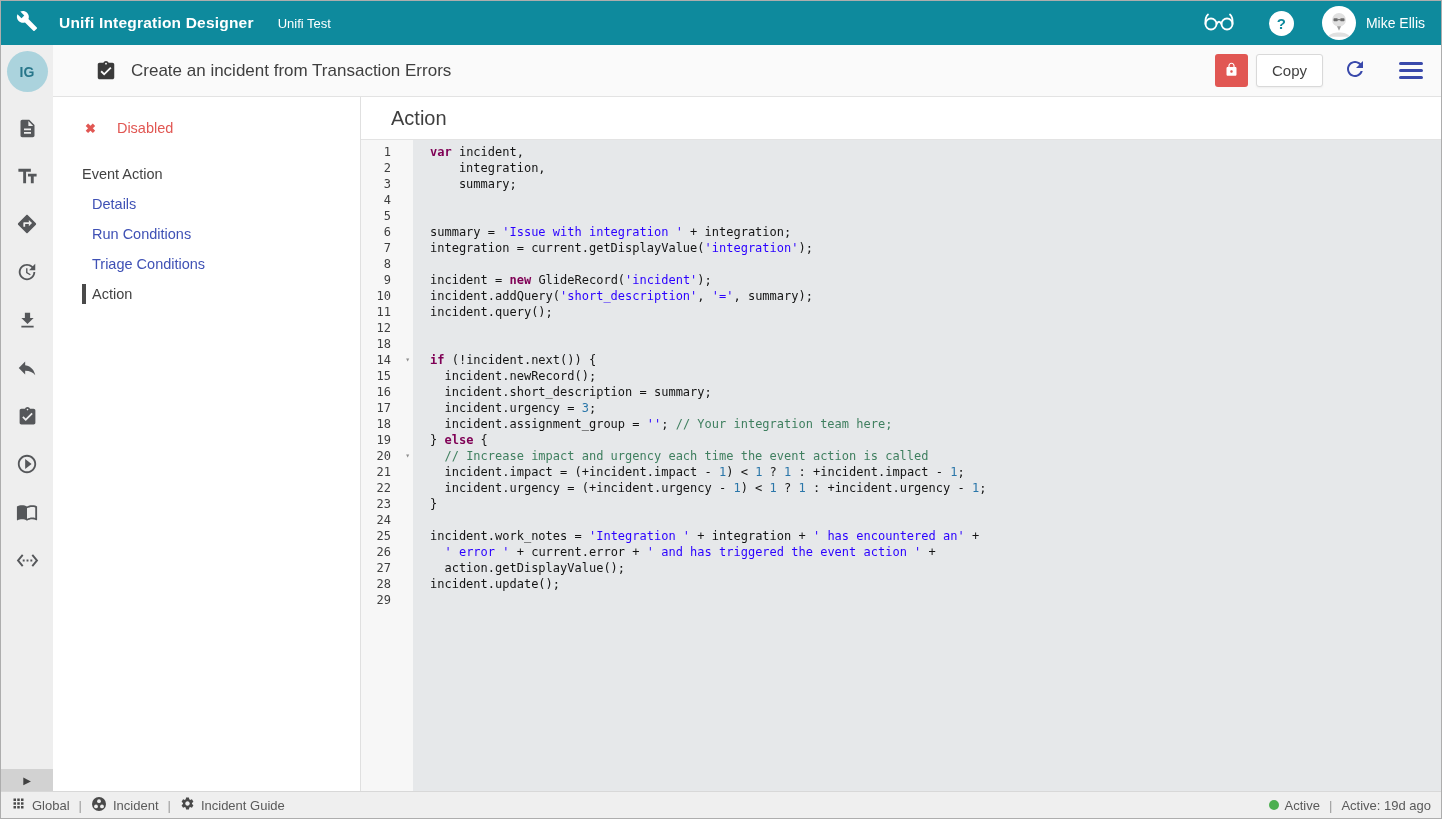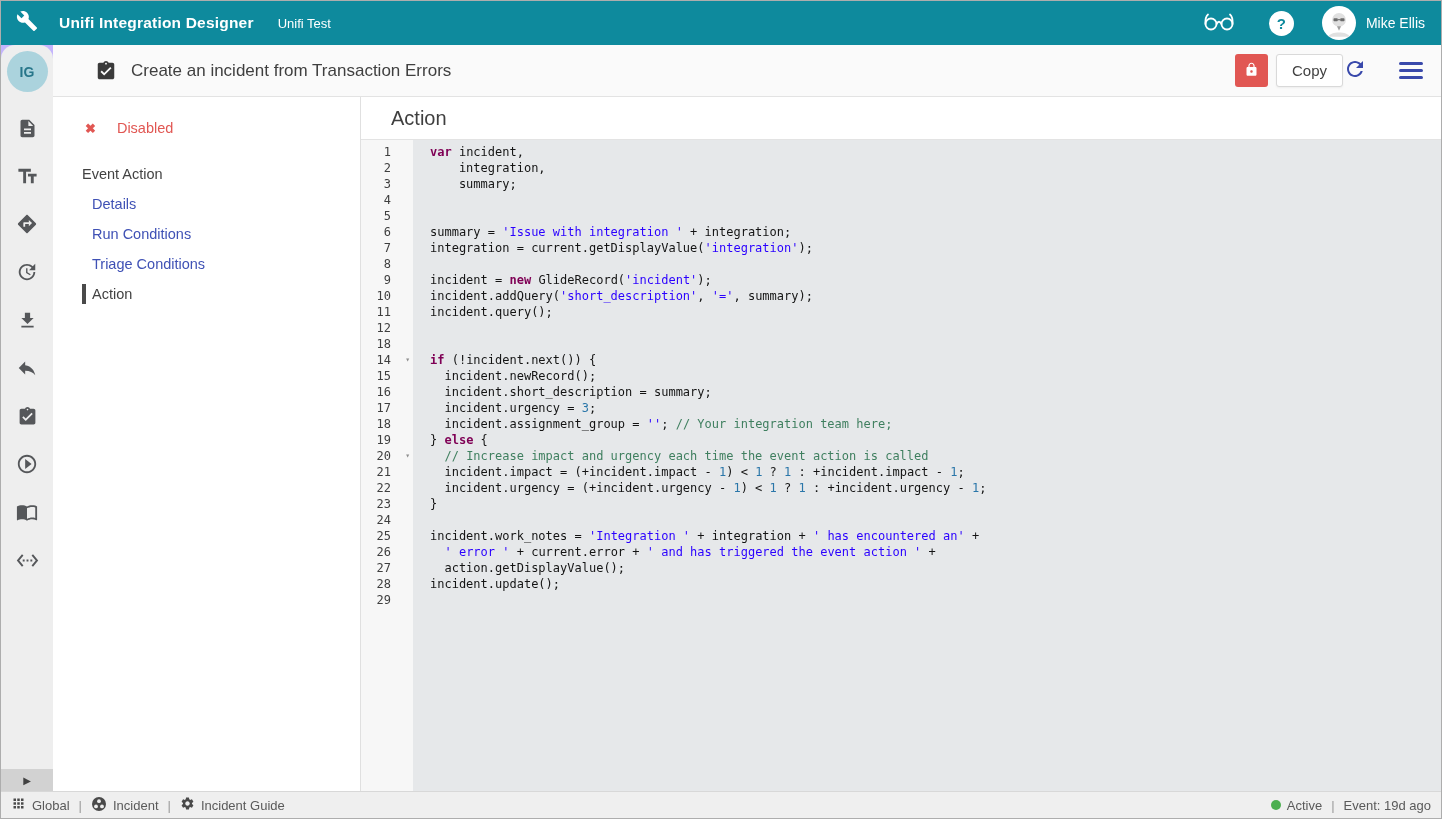--- a/index.html
+++ b/index.html
@@ -22,41 +22,41 @@
   .help-btn { width:25px; height:25px; border-radius:50%; background:#fff; color:#0e8a9d; font-weight:bold;
               font-size:15px; display:flex; align-items:center; justify-content:center; margin-right:28px; cursor:pointer; }
   .user-chip { display:flex; align-items:center; margin-right:16px; cursor:pointer; }
   .avatar { width:34px; height:34px; border-radius:50%; background:#fff; display:flex; align-items:center; justify-content:center; overflow:hidden; }
   .user-name { font-size:14px; margin-left:10px; }
 
   
   .middle { flex:1; display:flex; min-height:0; }
 
   
-  .rail { width:52px; flex:0 0 52px; background:#eeeeee; display:flex; flex-direction:column; align-items:center;border-radius:14px; }
+  .rail { width:52px; flex:0 0 52px; background:#eeeeee; display:flex; flex-direction:column; align-items:center; }
   .rail-avatar { width:41px; height:41px; border-radius:50%; background:#abd3dd; color:#27768a; font-weight:bold;
                  font-size:14px; display:flex; align-items:center; justify-content:center; margin-top:6px; margin-bottom:14px; }
   .rail-icon { height:48px; width:52px; display:flex; align-items:center; justify-content:center; cursor:pointer; color:#55575a; }
   .rail-spacer { flex:1; }
   .rail-collapse { width:52px; height:22px; background:#d2d2d2; display:flex; align-items:center; justify-content:center;
                    cursor:pointer; font-size:10px; color:#424242; }
 
   
   .right-col { flex:1; display:flex; flex-direction:column; min-width:0; }
 
   .titlebar { height:52px; flex:0 0 52px; background:#fafafa; border-bottom:1px solid #e3e3e3;
               display:flex; align-items:center; padding-left:42px; }
   .doc-icon { display:flex; margin-right:14px; }
   .doc-title { font-size:17px; color:#3f3f3f; }
   .tb-spacer { flex:1; }
   .lock-btn { width:33px; height:33px; background:#e15753; border:none; border-radius:3px; display:flex;
               align-items:center; justify-content:center; cursor:pointer; margin-right:8px; }
   .copy-btn { height:33px; padding:0 15px; background:#fff; border:1px solid #d9d9d9; border-radius:3px;
               font-size:15px; color:#424242; cursor:pointer; box-shadow:0 1px 2px rgba(0,0,0,.05);
-              font-family:"Liberation Sans",sans-serif; }
+              font-family:"Liberation Sans",sans-serif; margin-right:20px; }
   .refresh-btn { display:flex; margin-right:32px; cursor:pointer; }
   .menu-btn { display:flex; flex-direction:column; justify-content:center; gap:4px; margin-right:18px; cursor:pointer; }
   .menu-btn i { display:block; width:24px; height:3px; border-radius:2px; background:#3949ab; }
 
   .content-row { flex:1; display:flex; min-height:0; }
 
   
   .nav-panel { width:308px; flex:0 0 308px; background:#fff; border-right:1px solid #e0e0e0; padding-top:8px; }
   .nav-status { display:flex; align-items:center; height:30px; margin-top:8px; padding-left:32px;
                 color:#e15753; font-size:14.5px; cursor:default; }
@@ -348,16 +348,16 @@
             <path d="M19.14 12.94c.04-.3.06-.61.06-.94 0-.32-.02-.64-.07-.94l2.03-1.58c.18-.14.23-.41.12-.61l-1.92-3.32c-.12-.22-.37-.29-.59-.22l-2.39.96c-.5-.38-1.03-.7-1.62-.94l-.36-2.54c-.04-.24-.24-.41-.48-.41h-3.84c-.24 0-.43.17-.47.41l-.36 2.54c-.59.24-1.13.57-1.62.94l-2.39-.96c-.22-.08-.47 0-.59.22L2.74 8.87c-.12.21-.08.47.12.61l2.03 1.58c-.05.3-.09.63-.09.94s.02.64.07.94l-2.03 1.58c-.18.14-.23.41-.12.61l1.92 3.32c.12.22.37.29.59.22l2.39-.96c.5.38 1.03.7 1.62.94l.36 2.54c.05.24.24.41.48.41h3.84c.24 0 .44-.17.47-.41l.36-2.54c.59-.24 1.13-.56 1.62-.94l2.39.96c.22.08.47 0 .59-.22l1.92-3.32c.12-.22.07-.47-.12-.61l-2.01-1.58zM12 15.6c-1.98 0-3.6-1.62-3.6-3.6s1.62-3.6 3.6-3.6 3.6 1.62 3.6 3.6-1.62 3.6-3.6 3.6z"></path>
           </svg></span>
       <span>Incident Guide</span>
     </span>
     <span class="sb-spacer"></span>
     <span class="sb-item">
       <span class="sb-dot"></span>
       <span>Active</span>
     </span>
     <span class="sb-sep">|</span>
-    <span>Event: 19d ago</span>
+    <span>Active: 19d ago</span>
   </div>
 
 </div>
 
 </body></html>

